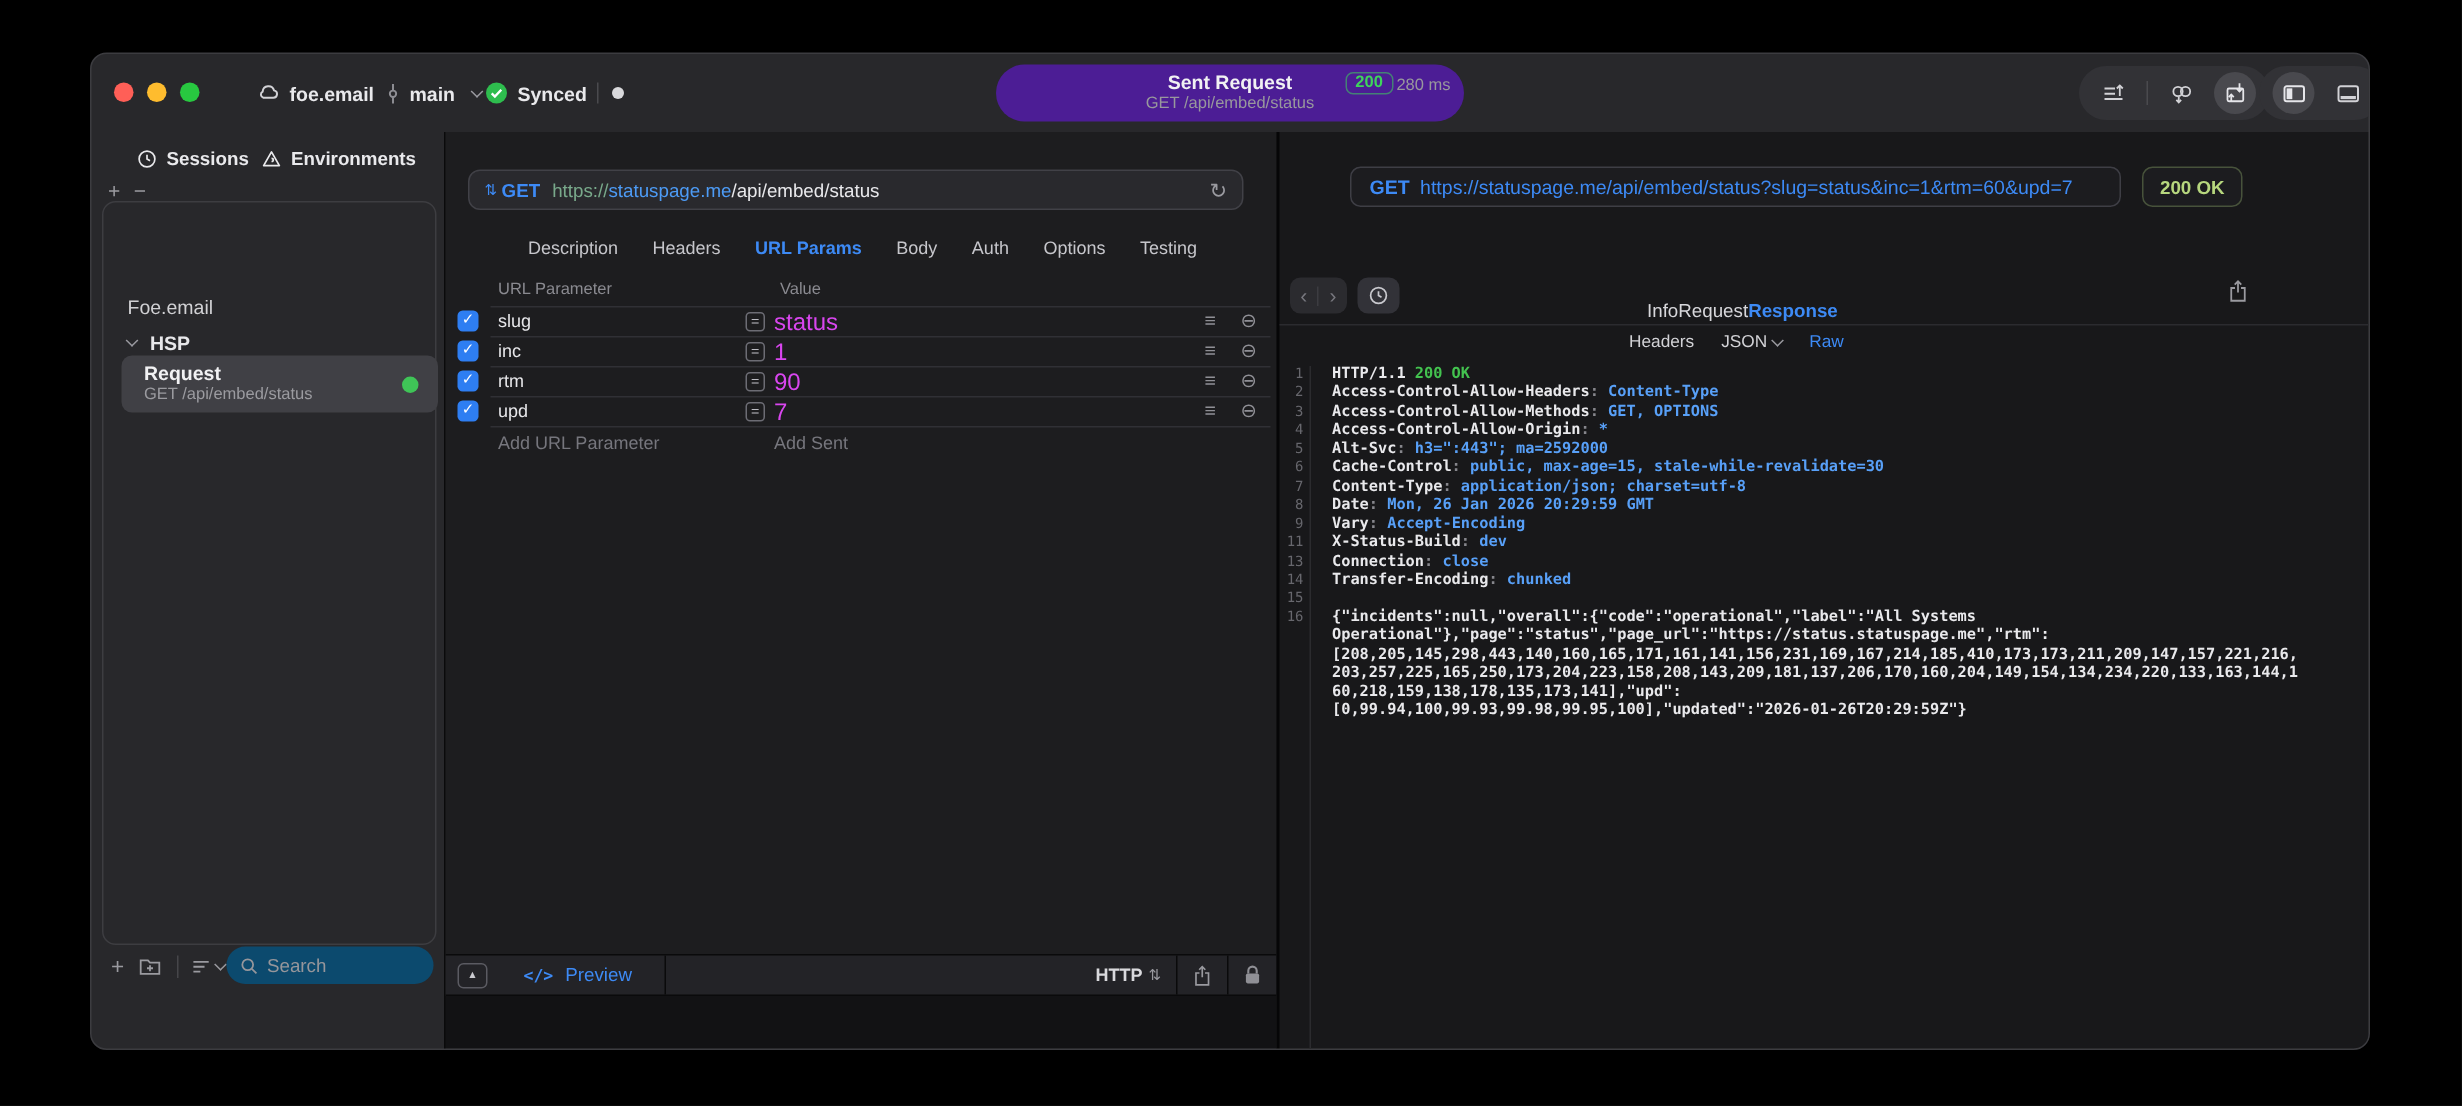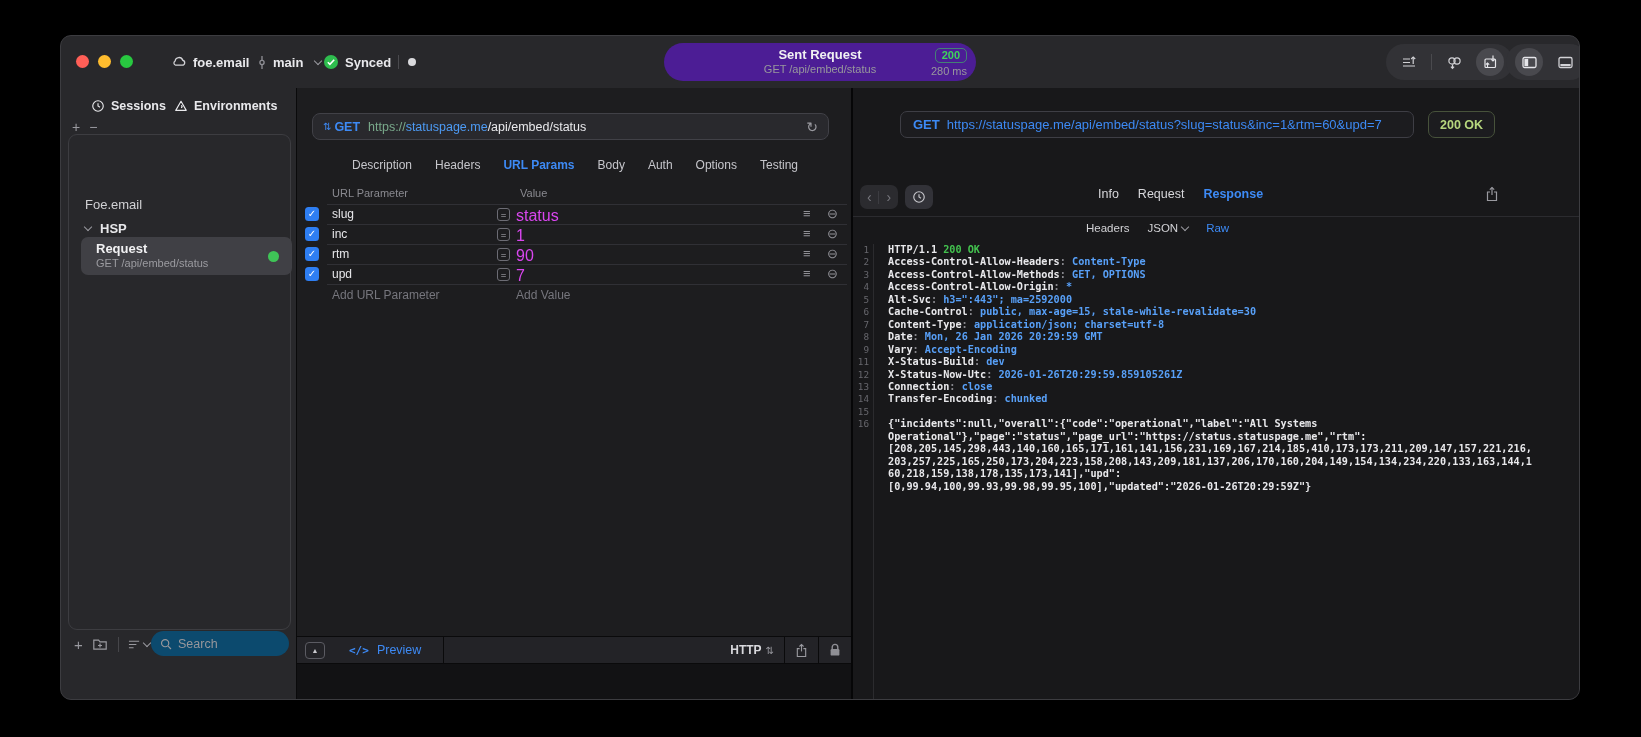--- a/index.html
+++ b/index.html
@@ -17,21 +17,21 @@
   .tb-sep{position:absolute;left:337px;top:19px;width:1px;height:14px;background:#4a4a4e;}
   .tb-dot{position:absolute;left:347px;top:22px;width:8px;height:8px;border-radius:50%;background:#d9d9dc;}
   .chv{display:inline-block;width:6px;height:6px;border-right:1.5px solid #9a9aa0;border-bottom:1.5px solid #9a9aa0;}
   .chv.down{transform:rotate(45deg);margin-top:-3px;}
   .chv.right{transform:rotate(-45deg);}
   .chv.sm{width:5px;height:5px;}
   .tb-pill{position:absolute;left:603px;top:7px;width:312px;height:38px;border-radius:19px;background:#4c1d95;}
   .pill-center{position:absolute;left:0;right:0;top:4px;text-align:center;}
   .pill-title{font-size:13px;font-weight:700;color:#f1f1f3;line-height:16px;}
   .pill-sub{font-size:11px;color:#98989d;line-height:13px;}
-  .pill-right{position:absolute;right:9px;top:5px;display:flex;flex-direction:column;align-items:flex-end;gap:2px;}
+  .pill-right{position:absolute;right:9px;top:5px;display:flex;align-items:flex-end;gap:2px;}
   .pill-badge{font-size:11px;font-weight:700;color:#3ed45b;border:1px solid rgba(62,212,91,.55);border-radius:5px;padding:0 6px;line-height:13px;}
   .pill-time{font-size:11px;color:#98989d;}
   .tb-group{position:absolute;top:8px;height:36px;border-radius:18px;background:#323236;display:flex;align-items:center;padding:0 9px;gap:8px;}
   .g1{left:1325px;}
   .g2{left:1445px;}
   .tbtn{width:28px;height:28px;border-radius:50%;display:flex;align-items:center;justify-content:center;}
   .tbtn.sel{background:#49494e;}
   .tb-vsep{width:1px;height:16px;background:#4a4a4e;}
   
   .sidebar{position:absolute;top:52px;left:0;width:235px;bottom:0;}
@@ -94,21 +94,21 @@
   
   .right{position:absolute;top:52px;left:790px;right:0;bottom:0;background:#18181a;border-left:2px solid #060607;box-sizing:border-box;}
   .r-url{position:absolute;left:47px;top:23px;width:514px;height:27px;border:1px solid #3e3e45;border-radius:7px;background:#1c1c1f;box-sizing:border-box;display:flex;align-items:center;padding:0 12px;font-size:13px;white-space:nowrap;overflow:hidden;}
   .r-method{color:#3d8af5;font-weight:700;margin-right:7px;}
   .r-link{color:#3d8af5;}
   .r-badge{position:absolute;left:575px;top:23px;height:27px;border:1px solid #47523b;border-radius:7px;background:#1c1c1f;box-sizing:border-box;display:flex;align-items:center;padding:0 11px;color:#b7d77e;font-size:12.5px;font-weight:700;}
   .r-nav{position:absolute;left:0;right:0;top:96px;height:26px;}
   .nav-arrows{position:absolute;left:7px;top:1px;width:38px;height:24px;background:#2b2b2f;border-radius:7px;display:flex;align-items:center;justify-content:space-evenly;color:#77777e;font-size:14px;}
   .nav-arrows .dv{width:1px;height:13px;background:#3c3c41;}
   .clock-btn{position:absolute;left:52px;top:1px;width:28px;height:24px;background:#323238;border-radius:7px;display:flex;align-items:center;justify-content:center;}
-  .r-tabs{position:absolute;left:245px;top:3px;display:flex;gap:19px;align-items:center;}
+  .r-tabs{position:absolute;left:245px;top:16px;display:flex;align-items:center;}
   .r-tabs .mtab{font-size:12.5px;color:#d7d7db;}
   .r-tabs .mtab.on{color:#3d8af5;}
   .r-share{position:absolute;right:80px;top:2px;}
   .r-divider{position:absolute;left:0;right:0;top:128px;height:1px;background:#2b2b2f;}
   .r-subtabs{position:absolute;left:233px;top:134px;display:flex;gap:18px;align-items:center;}
   .stab{font-size:11.5px;color:#d2d2d6;display:flex;align-items:center;gap:4px;}
   .stab.on{color:#3d8af5;}
   .resp{position:absolute;left:0;right:0;top:156px;bottom:0;font-family:"DejaVu Sans Mono",monospace;}
   .gutter{position:absolute;left:20px;top:0;bottom:0;width:1px;background:#2b2b2e;}
   .rline{display:flex;align-items:flex-start;}
@@ -348,21 +348,21 @@
           <div class="prow">
             <span class="pcheck">✓</span>
             <span class="pname">upd</span>
             <span class="peq">=</span>
             <span class="pval">7</span>
             <span class="pham">≡</span>
             <span class="pmin">⊖</span>
           </div>
           <div class="prow add">
             <span class="padd-name">Add URL Parameter</span>
-            <span class="padd-val">Add Value</span>
+            <span class="padd-val">Add Sent</span>
           </div>
         </div>
     </div>
     <div class="mid-bar">
       <span class="collapse-btn">
           <span>▲</span>
         </span>
       <span class="code-glyph">&lt;/&gt;</span>
       <span class="preview-lbl">Preview</span>
       <span class="bar-vsep vs1"></span>
@@ -464,24 +464,20 @@
           </div>
           <div class="rline">
             <span class="lno">9</span>
             <span class="rcontent"><span class="c-w">Vary</span><span class="c-p">: </span><span class="c-b">Accept-Encoding</span></span>
           </div>
           <div class="rline">
             <span class="lno">11</span>
             <span class="rcontent"><span class="c-w">X-Status-Build</span><span class="c-p">: </span><span class="c-b">dev</span></span>
           </div>
           <div class="rline">
-            <span class="lno">12</span>
-            <span class="rcontent"><span class="c-w">X-Status-Now-Utc</span><span class="c-p">: </span><span class="c-b">2026-01-26T20:29:59.859105261Z</span></span>
-          </div>
-          <div class="rline">
             <span class="lno">13</span>
             <span class="rcontent"><span class="c-w">Connection</span><span class="c-p">: </span><span class="c-b">close</span></span>
           </div>
           <div class="rline">
             <span class="lno">14</span>
             <span class="rcontent"><span class="c-w">Transfer-Encoding</span><span class="c-p">: </span><span class="c-b">chunked</span></span>
           </div>
           <div class="rline">
             <span class="lno">15</span>
             <span class="rcontent"></span>

